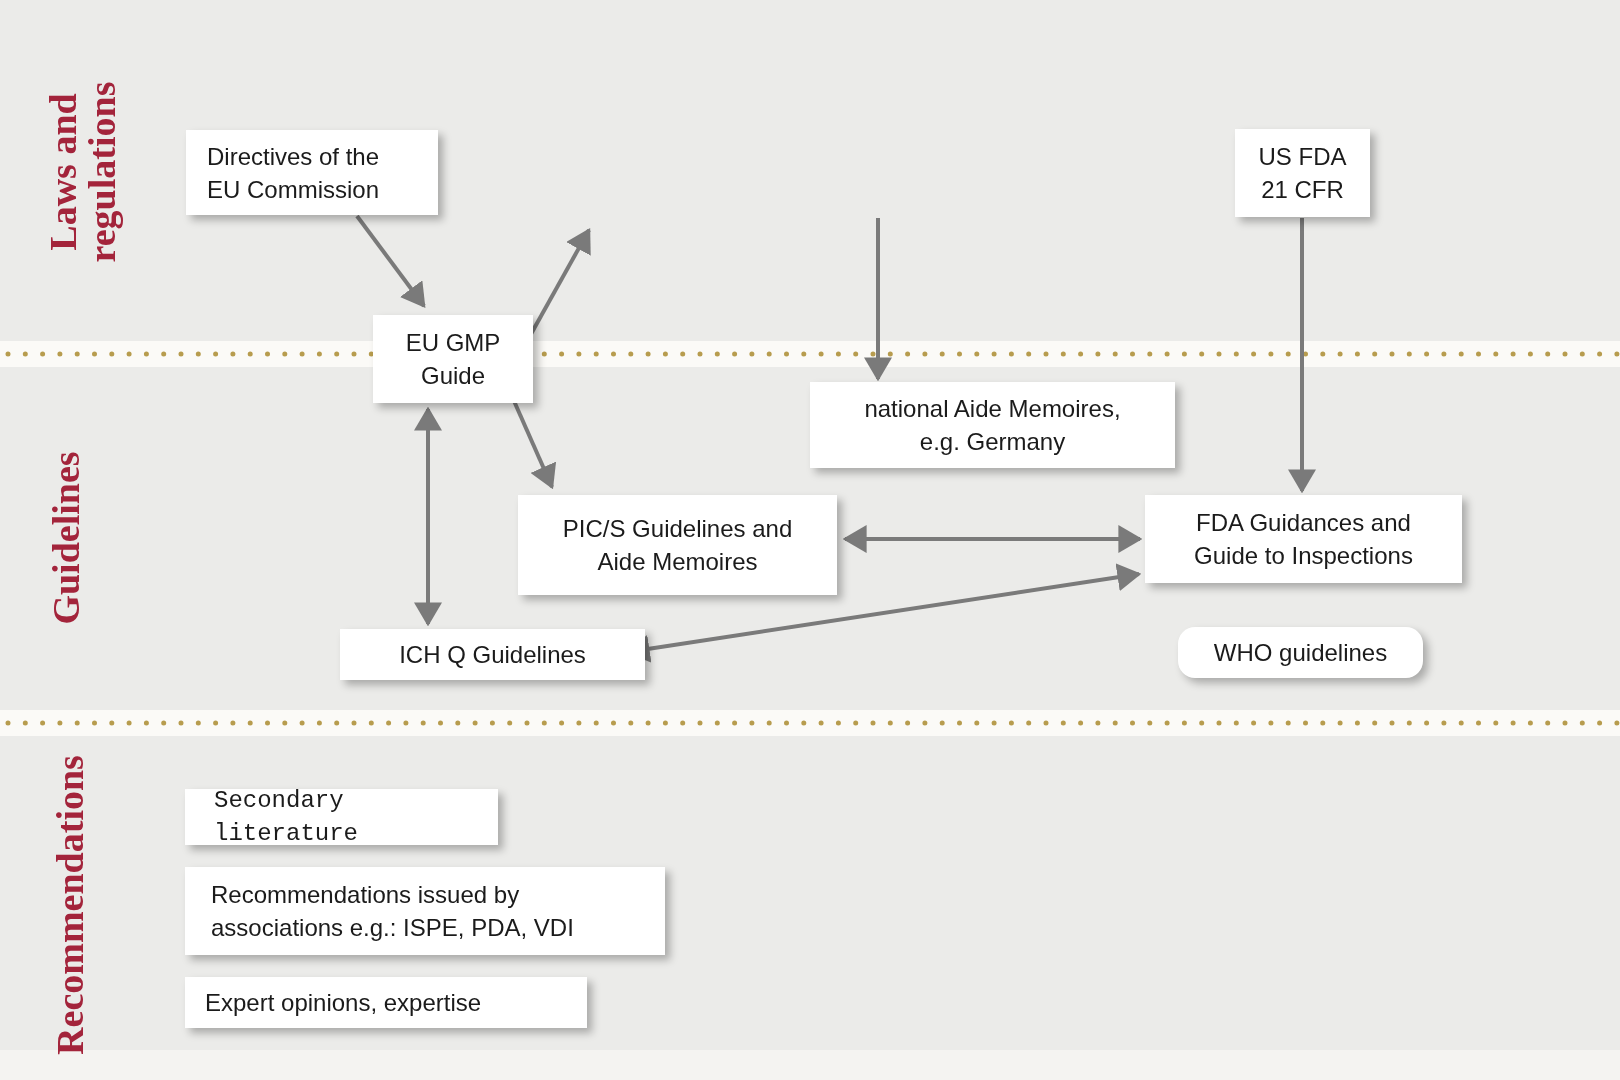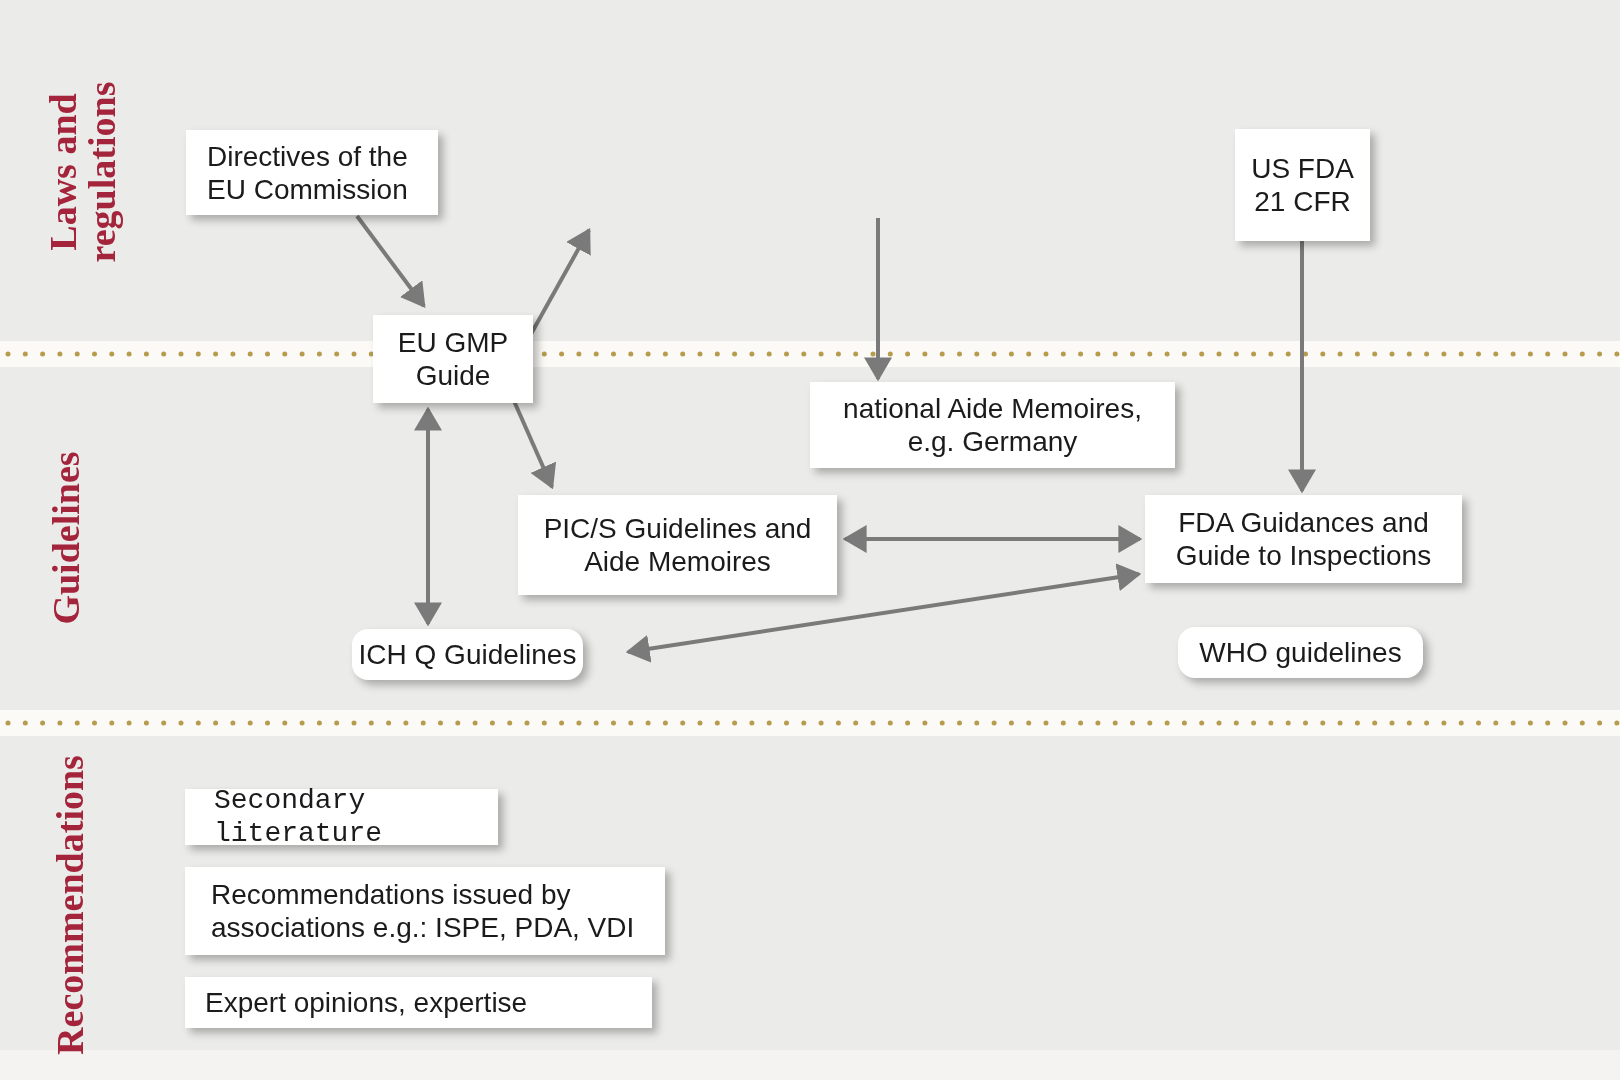--- a/index.html
+++ b/index.html
@@ -24,48 +24,48 @@
   .arrow-layer .strip{fill:var(--divider-strip);}
   .arrow-layer .footer{fill:var(--footer-strip);}
   .arrow-layer .dots{stroke:var(--dot-gold);stroke-width:5;stroke-linecap:round;stroke-dasharray:0 17.3;fill:none;}
   .arrow-layer .shaft{stroke:var(--arrow-gray);stroke-width:4;fill:none;}
   #ah-head{fill:var(--arrow-gray);}
   .node{
     position:absolute;z-index:2;
     background:var(--box-bg);
     box-shadow:5px 5px 8px rgba(0,0,0,0.28);
     color:var(--box-text);
-    font-size:28px;line-height:33px;
+    font-size:24px;line-height:33px;
     display:flex;align-items:center;justify-content:center;
     text-align:center;white-space:pre-line;
     box-sizing:border-box;
   }
   .node.left{justify-content:flex-start;text-align:left;}
   .side-label{
     position:absolute;z-index:2;
     transform:translate(-50%,-50%) rotate(-90deg);
     font-family:"Liberation Serif", serif;
     font-weight:bold;
     font-size:38px;line-height:39px;
     color:var(--label-red);
     white-space:pre-line;text-align:center;
   }
   
   #box-directives{left:186px;top:130px;width:252px;height:85px;padding-left:21px;}
   #box-national-laws{left:573px;top:129px;width:489px;height:89px;}
-  #box-us-fda{left:1235px;top:129px;width:135px;height:112px;}
+  #box-us-fda{left:1235px;top:129px;width:135px;height:88px;}
   #box-eu-gmp{left:373px;top:315px;width:160px;height:88px;}
   #box-aide-memoires{left:810px;top:382px;width:365px;height:86px;}
   #box-pics{left:518px;top:495px;width:319px;height:100px;}
   #box-fda{left:1145px;top:495px;width:317px;height:88px;}
-  #box-ich-q{left:352px;top:629px;width:231px;height:51px;border-radius:16px;}
+  #box-ich-q{left:340px;top:629px;width:305px;height:51px;}
   #box-who{left:1178px;top:627px;width:245px;height:51px;border-radius:17px;}
   #box-secondary{left:185px;top:789px;width:313px;height:56px;padding-left:29px;font-family:Liberation Mono, monospace;}
   #box-assoc{left:185px;top:867px;width:480px;height:88px;padding-left:26px;}
-  #box-expert{left:185px;top:977px;width:467px;height:51px;padding-left:20px;}
+  #box-expert{left:185px;top:977px;width:402px;height:51px;padding-left:20px;}
   
   #label-laws{left:83px;top:172px;}
   #label-guidelines{left:66px;top:538px;}
   #label-recommendations{left:70px;top:905px;}
 </style>
 </head>
 <body>
 
 <div class="canvas">
 

